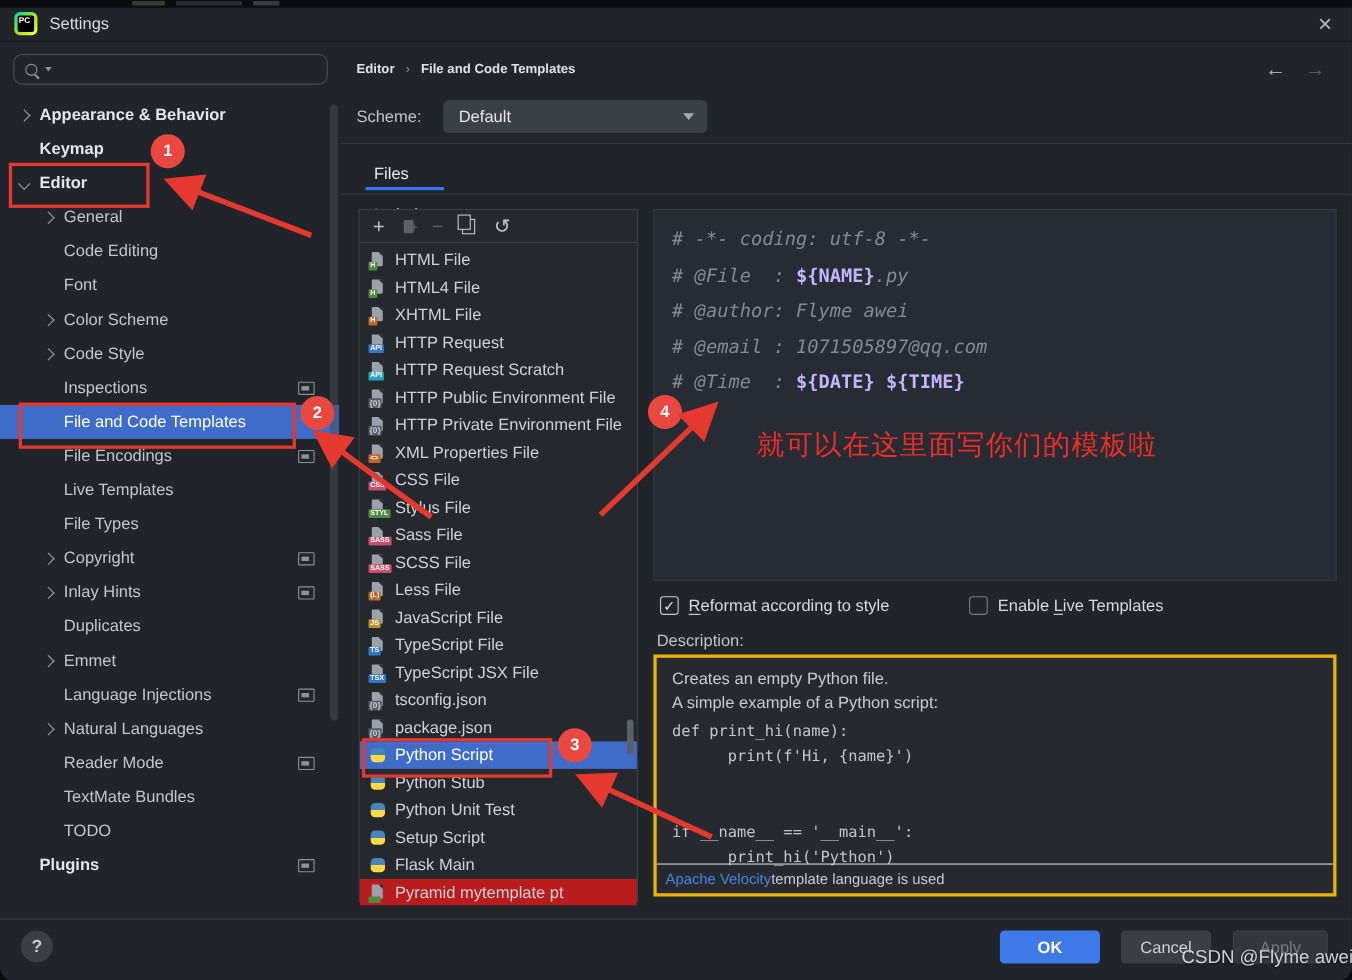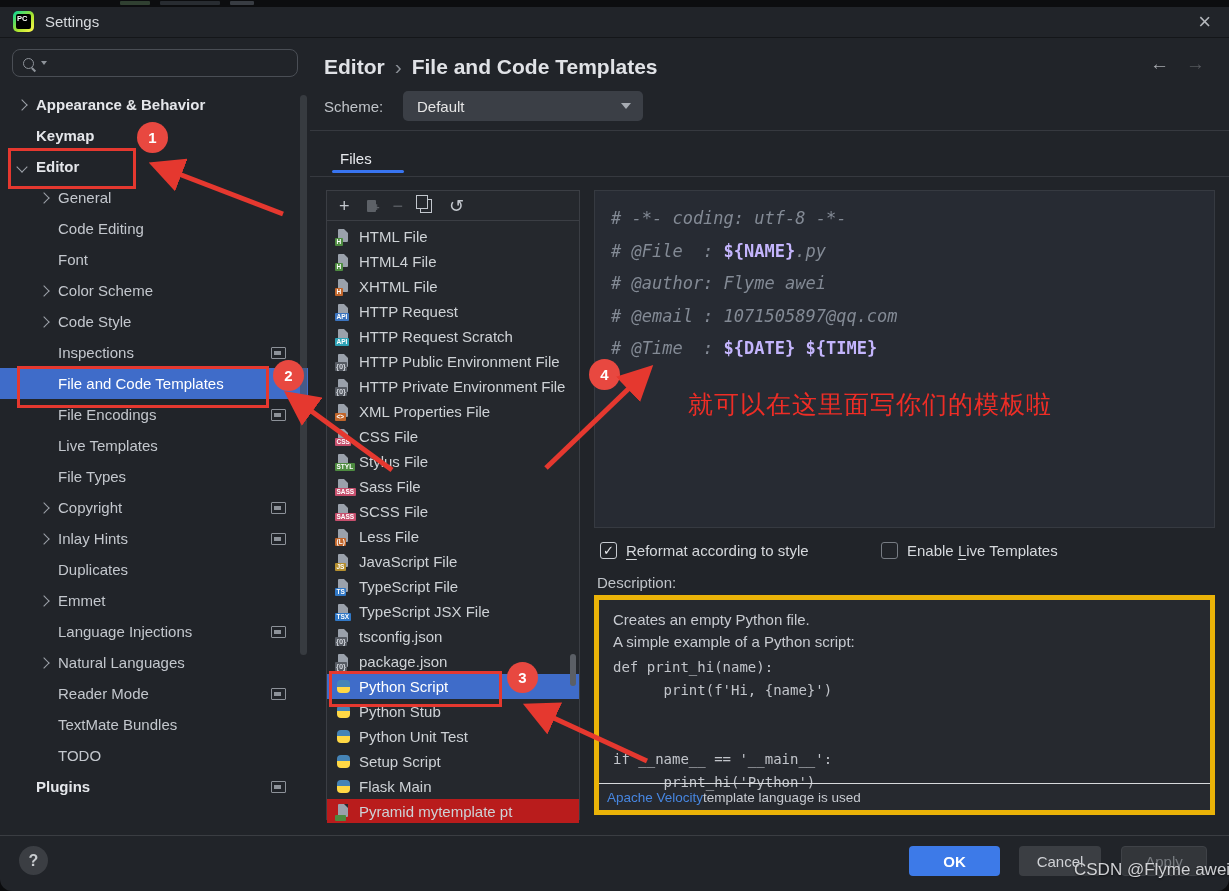--- a/index.html
+++ b/index.html
@@ -32,21 +32,21 @@
   .srow.lv0 .lbl{margin-left:36px;} .srow.lv1 .lbl{margin-left:58px;}
   .chev{position:absolute;width:7px;height:7px;border-right:1.6px solid #9da2a9;border-bottom:1.6px solid #9da2a9;}
   .chev.r{transform:rotate(-45deg);} .chev.d{transform:rotate(45deg);}
   .lv0 .chev{left:18px;} .lv1 .chev{left:40px;}
   .mini{position:absolute;right:22px;top:10px;width:13px;height:10px;border:1.3px solid #8d9299;border-radius:1px;}
   .mini::after{content:"";position:absolute;left:1.5px;top:3px;width:7px;height:3.5px;background:#8d9299;}
   #side-scroll{position:absolute;left:300px;top:95px;width:7px;height:560px;background:#4b4e53;border-radius:4px;opacity:.55;}
   #help-btn{position:absolute;left:19px;top:846px;width:29px;height:29px;border-radius:50%;background:#3b3e43;
     color:#c9ccd0;font-size:16px;font-weight:bold;display:flex;align-items:center;justify-content:center;cursor:pointer;}
   
-  #breadcrumb{position:absolute;left:324px;top:55px;font-size:21px;font-weight:bold;color:#e0e2e6;}
+  #breadcrumb{position:absolute;left:324px;top:55px;font-size:12px;font-weight:bold;color:#e0e2e6;}
   #breadcrumb .sep{color:#8b9097;font-weight:normal;margin:0 10px;}
   #nav-back{position:absolute;left:1150px;top:53px;font-size:19px;color:#a8abb0;cursor:pointer;}
   #nav-fwd{position:absolute;left:1186px;top:53px;font-size:19px;color:#55585d;cursor:pointer;}
   #scheme-label{position:absolute;left:324px;top:98px;font-size:15px;color:#bfc3c8;}
   #scheme-combo{position:absolute;left:403px;top:91px;width:240px;height:30px;background:#3b3f46;border-radius:5px;
     display:flex;align-items:center;justify-content:space-between;padding:0 12px 0 14px;box-sizing:border-box;cursor:pointer;}
   #scheme-combo .val{font-size:15px;font-weight:normal;color:#e5e5e5;}
   #scheme-combo .dcaret{width:0;height:0;border-left:5px solid transparent;border-right:5px solid transparent;border-top:6px solid #a7abb2;}
   .hdiv{position:absolute;height:1px;background:#36393f;}
   
@@ -89,21 +89,21 @@
   .cbrow{position:absolute;top:542px;display:flex;align-items:center;cursor:pointer;}
   #cb1{left:600px;} #cb2{left:881px;}
   .cbox{width:17px;height:17px;border-radius:3px;box-sizing:border-box;display:flex;align-items:center;justify-content:center;}
   .cbox.on{border:1.7px solid #c7cbd1;color:#e8eaee;font-size:13px;font-weight:bold;}
   .cbox.off{border:1.7px solid #777c83;color:transparent;}
   .cblabel{margin-left:9px;font-size:15px;color:#d6d9dd;}
   .cblabel u{text-underline-offset:3px;}
   #desc-label{position:absolute;left:597px;top:574px;font-size:15px;color:#bfc3c8;}
   
   #desc-box{position:absolute;left:594px;top:595px;width:621px;height:220px;background:#26292f;
-    border:5px solid #eab308;box-sizing:border-box;}
+    border:3px solid #eab308;box-sizing:border-box;}
   #desc-content{padding:9px 14px 0 14px;}
   .dtext{font-size:15px;color:#c7cad0;line-height:22px;}
   #dcode{margin-top:3px;}
   .dcode{font-family:"DejaVu Sans Mono","Liberation Mono",monospace;font-size:14px;color:#c2c5cb;line-height:23px;white-space:pre;min-height:23px;}
   #desc-hint{position:absolute;left:0;bottom:0;width:100%;height:27px;border-top:1px solid #d7d9dc;
     display:flex;align-items:center;padding-left:8px;box-sizing:border-box;font-size:13.5px;color:#c7cad0;}
   #desc-hint a{color:#4786e0;text-decoration:none;cursor:pointer;}
   
   #footer-div{position:absolute;left:0;top:835px;width:1229px;height:1px;background:#3a3d42;}
   .btn{position:absolute;top:846px;height:30px;border-radius:4px;font-size:15px;display:flex;align-items:center;justify-content:center;cursor:pointer;box-sizing:border-box;}

